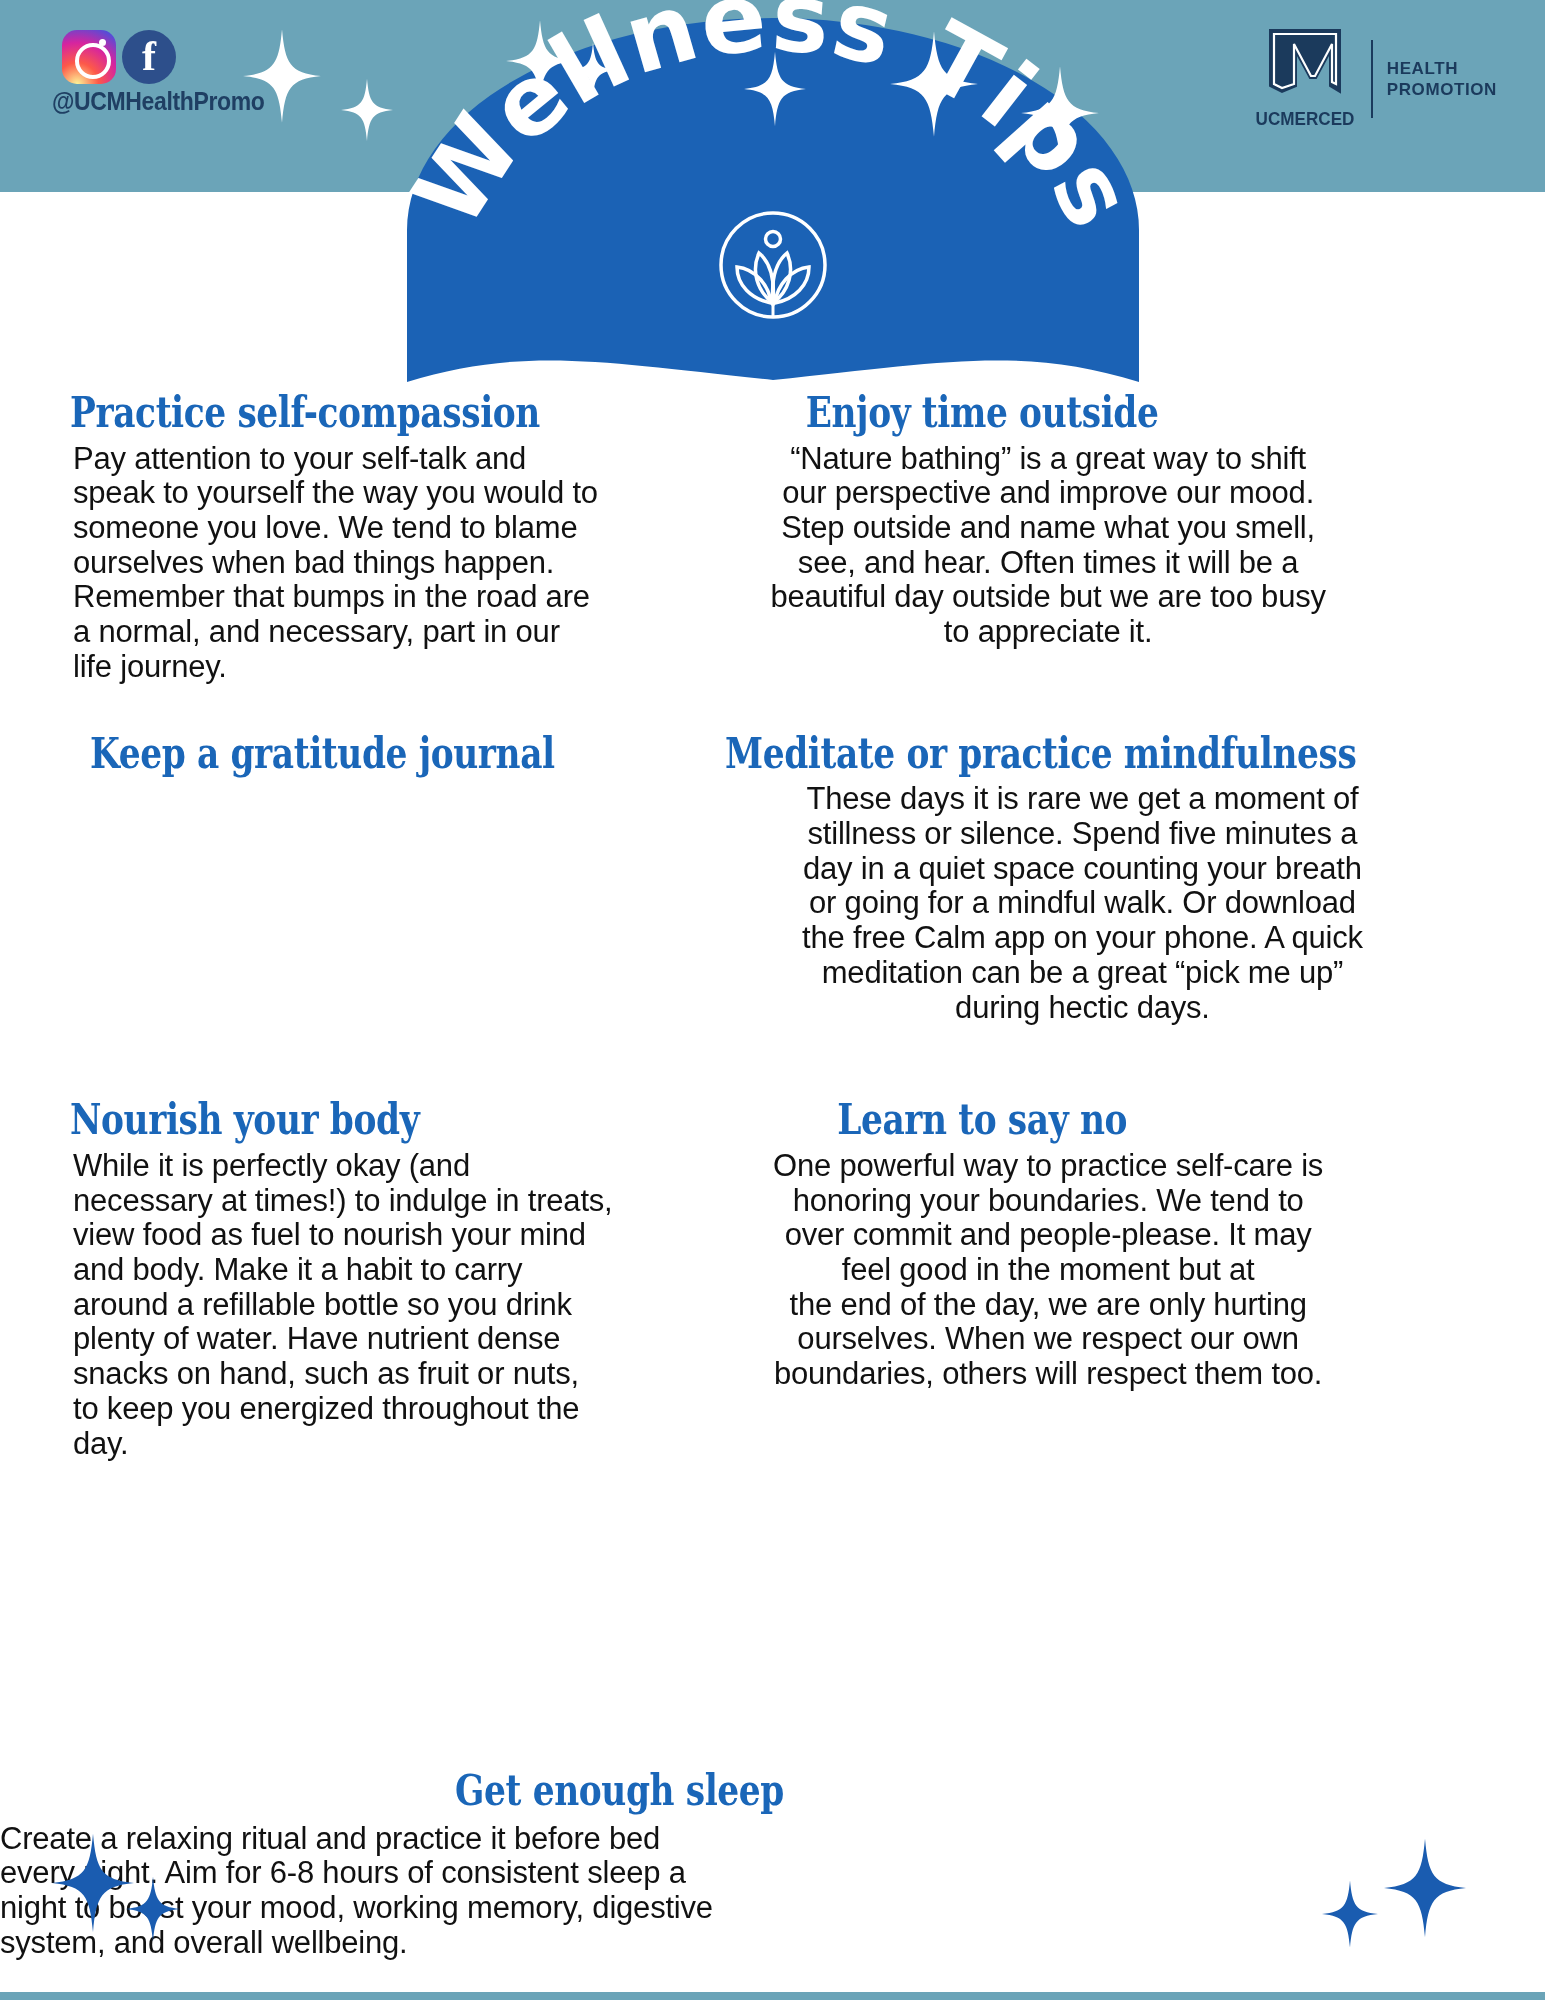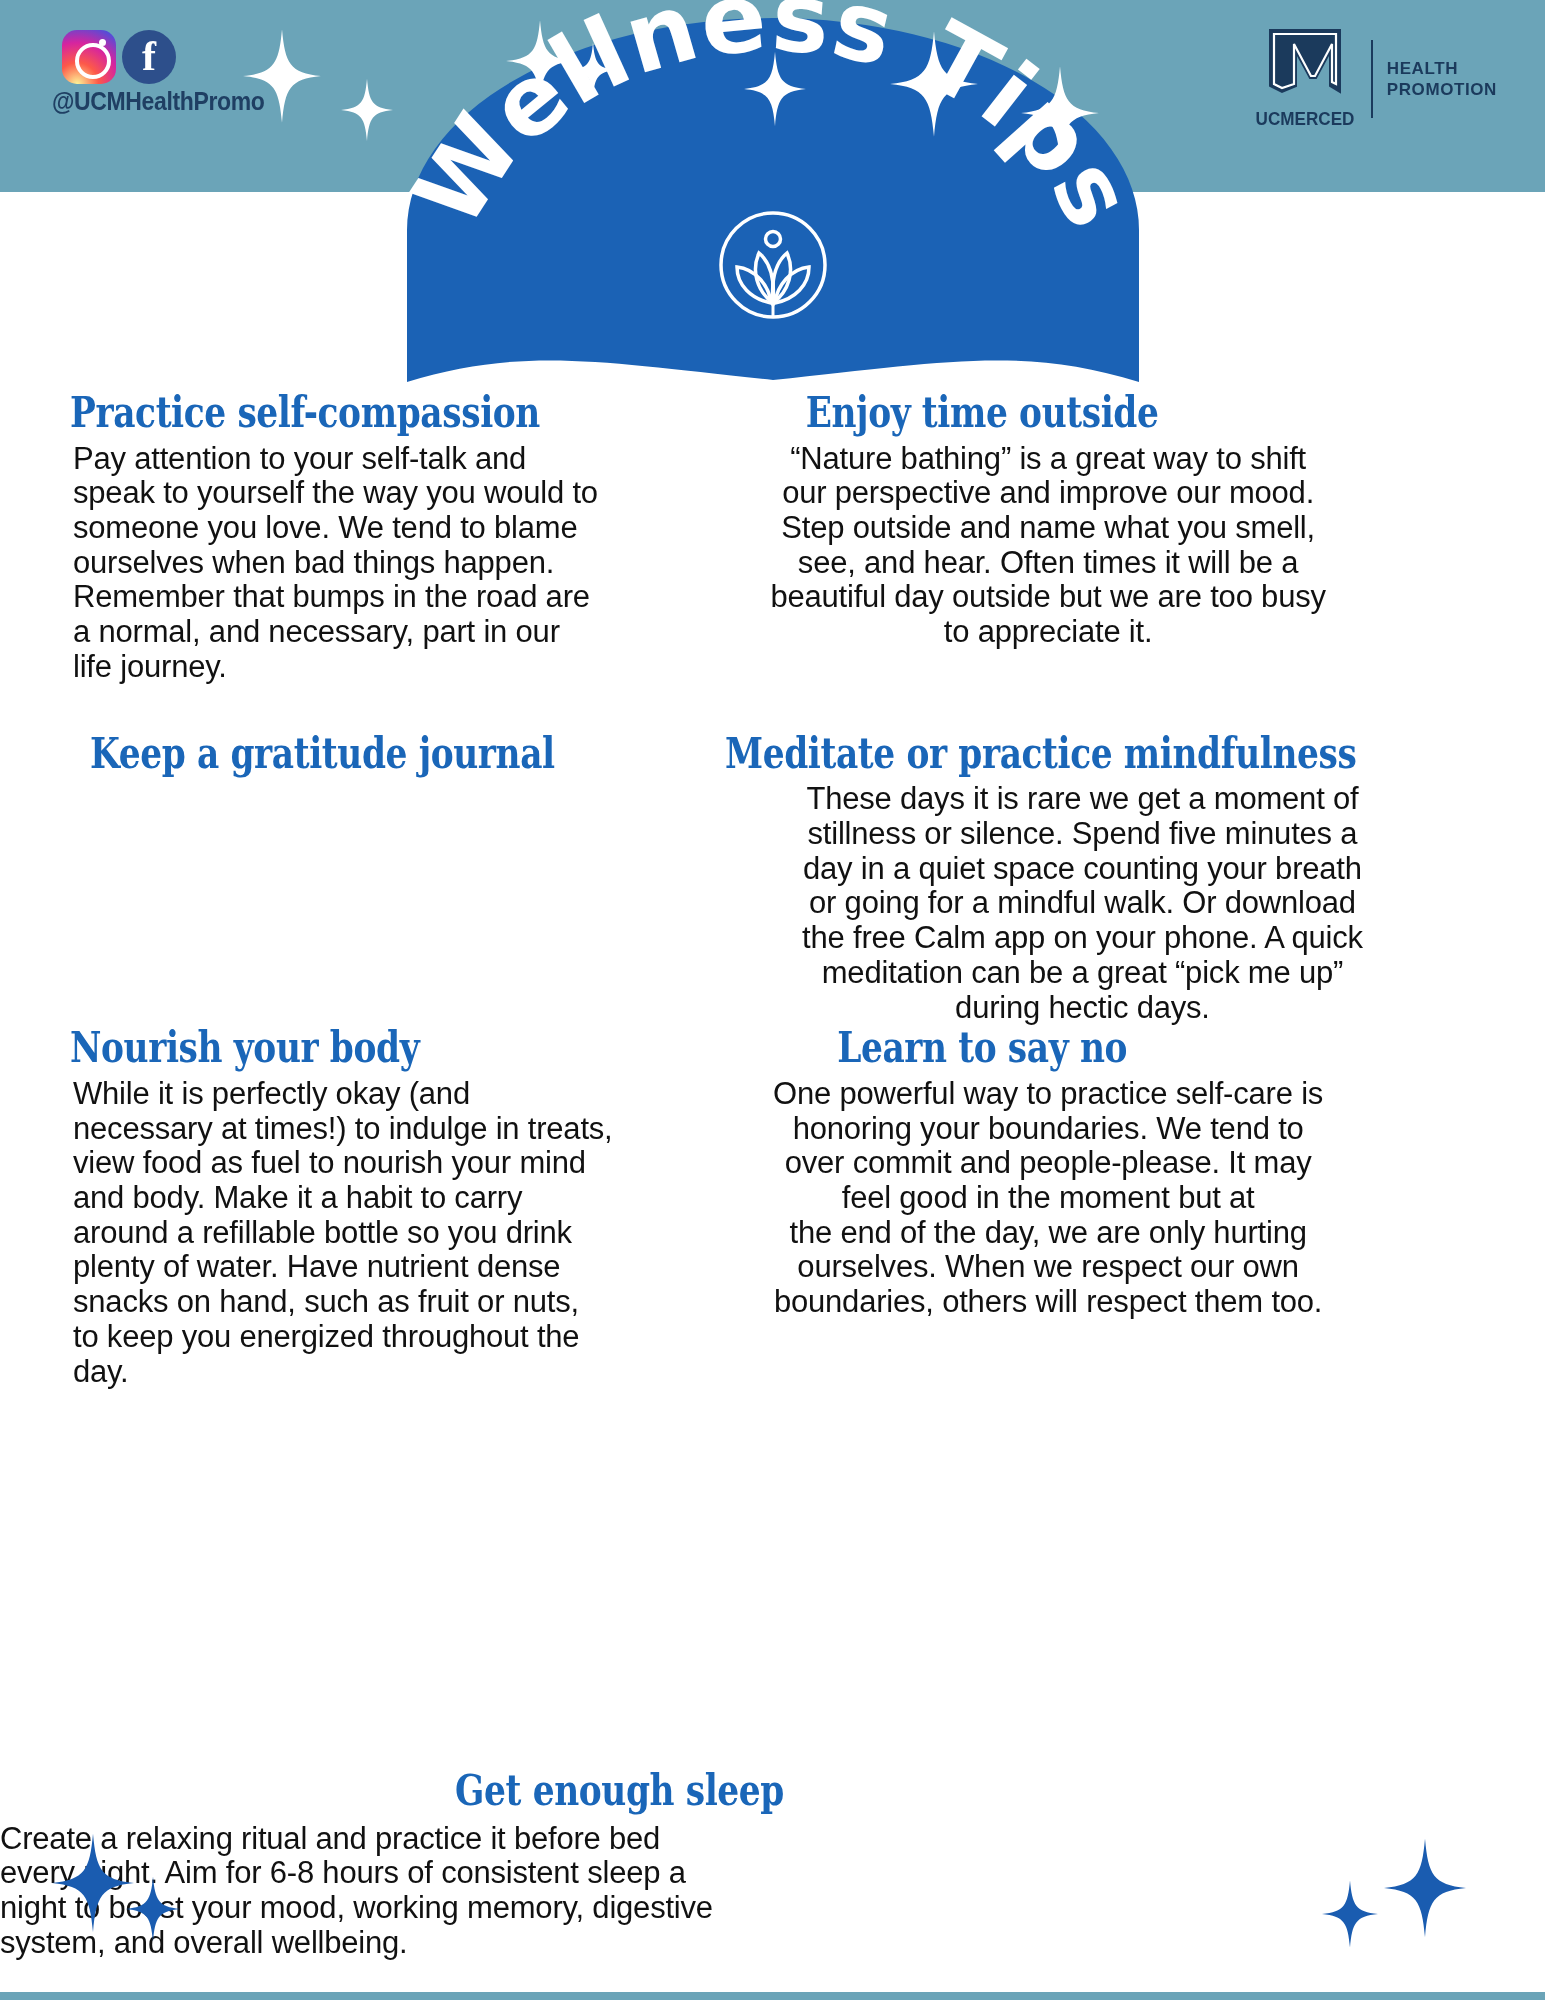--- a/index.html
+++ b/index.html
@@ -360,21 +360,21 @@
         <div class="tip-body">These days it is rare we get a moment of
 stillness or silence. Spend five minutes a
 day in a quiet space counting your breath
 or going for a mindful walk. Or download
 the free Calm app on your phone. A quick
 meditation can be a great “pick me up”
 during hectic days.</div>
       </div>
     </div>
 
-    <div class="tips-row" style="">
+    <div class="tips-row" style="margin-top:72px;">
       <div class="tip-col left">
         <div class="tip-heading">Nourish your body</div>
         <div class="tip-body">While it is perfectly okay (and
 necessary at times!) to indulge in treats,
 view food as fuel to nourish your mind
 and body. Make it a habit to carry
 around a refillable bottle so you drink
 plenty of water. Have nutrient dense
 snacks on hand, such as fruit or nuts,
 to keep you energized throughout the

